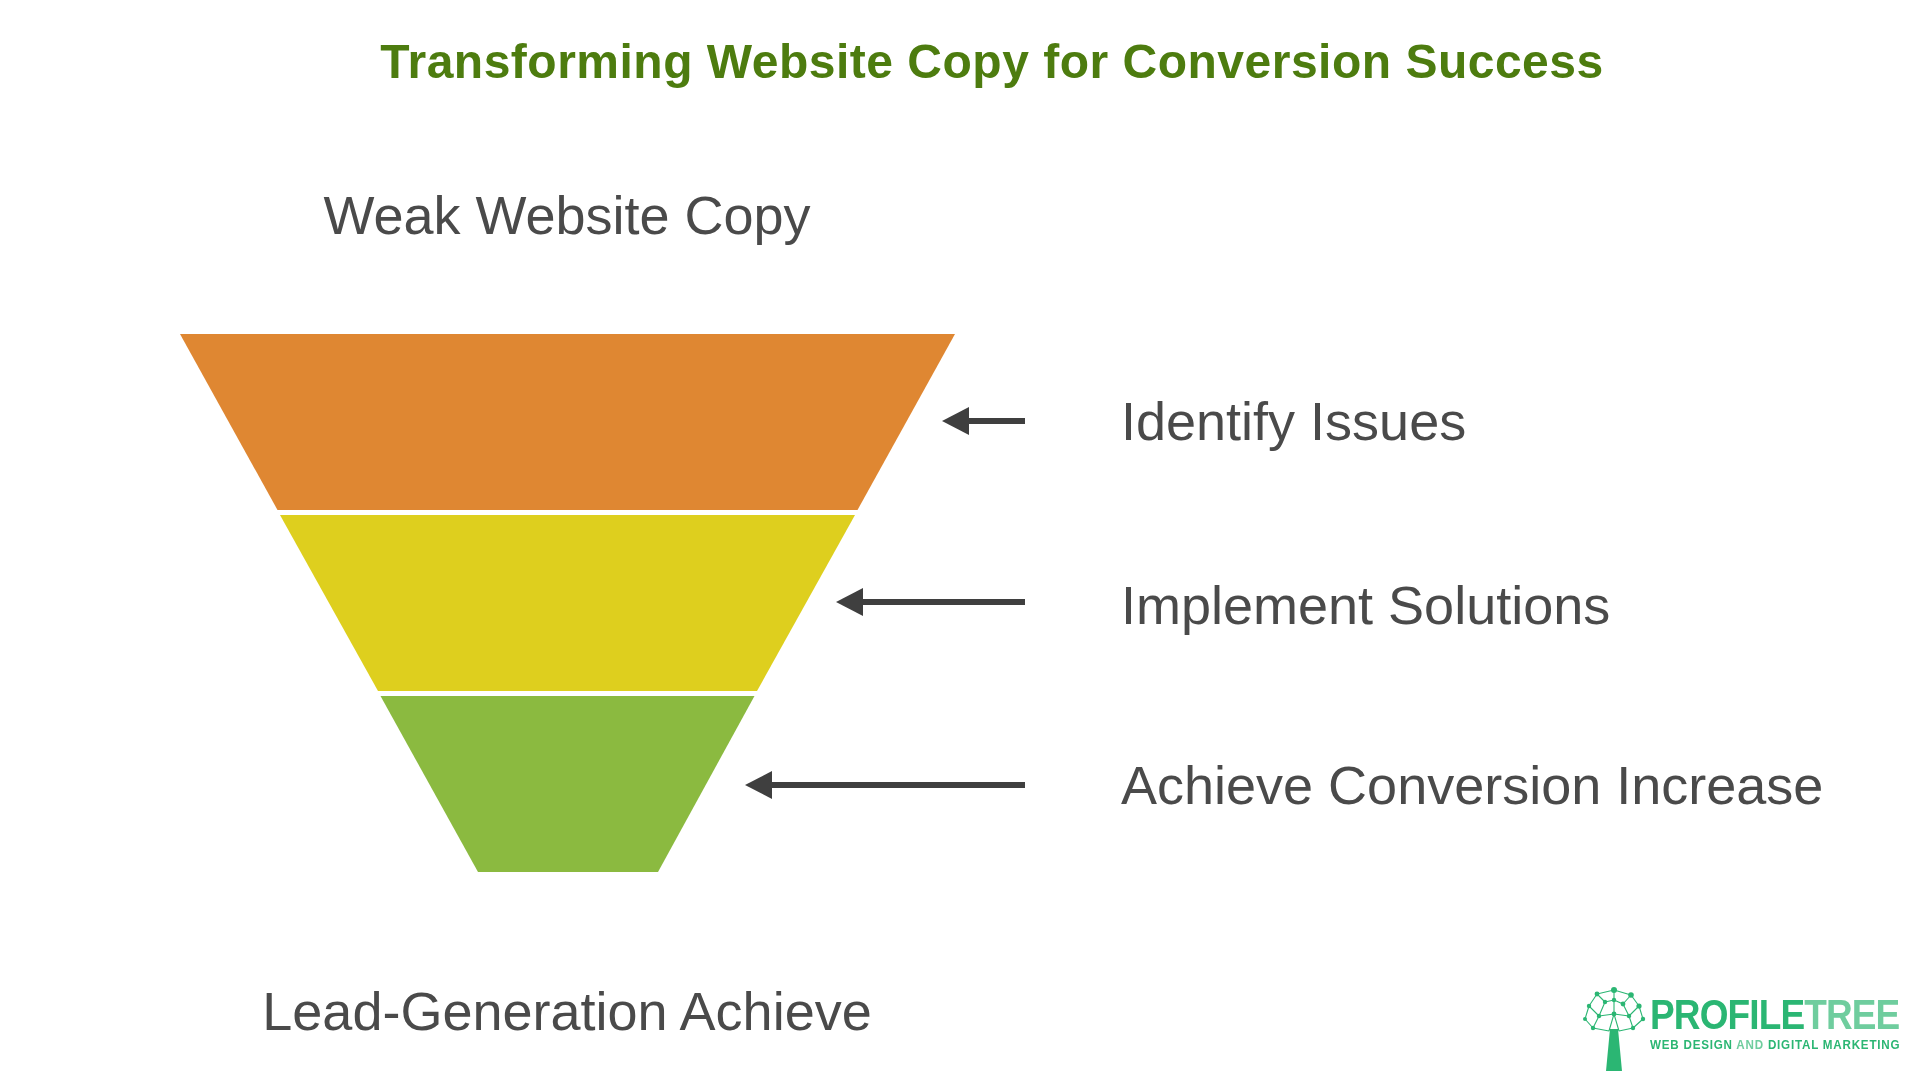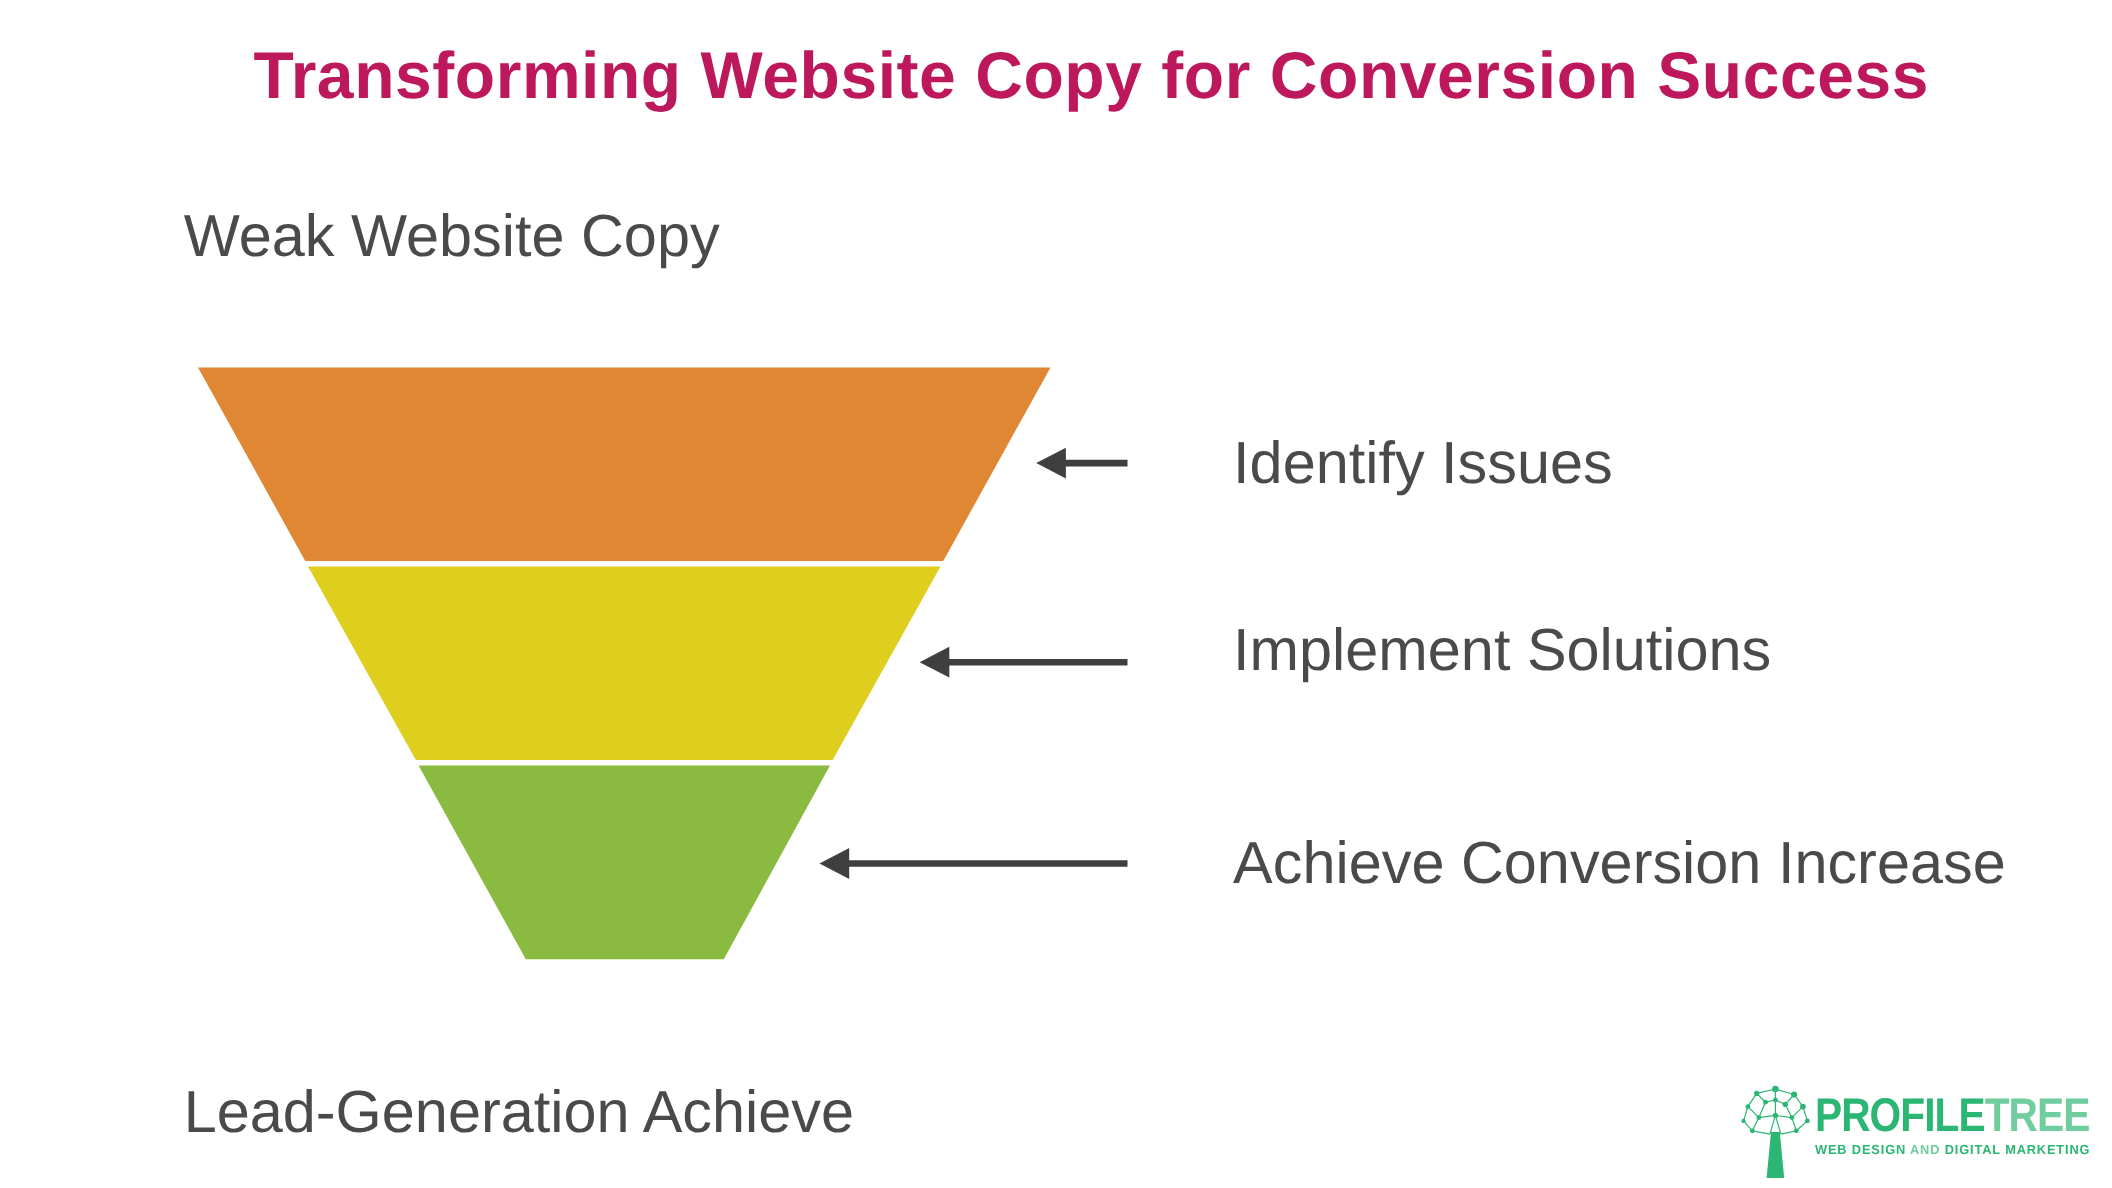--- a/index.html
+++ b/index.html
@@ -3,39 +3,39 @@
 <meta charset="utf-8">
 <style>
   * { margin: 0; padding: 0; box-sizing: border-box; }
   html, body { width: 1920px; height: 1080px; background: #ffffff; overflow: hidden; }
   body { font-family: "Liberation Sans", sans-serif; position: relative; }
 
   .abs { position: absolute; }
 
   .page-title {
     top: 34px; left: 992px; transform: translateX(-50%);
-    font-size: 60px; font-weight: 700; color: #be185d;
+    font-size: 48px; font-weight: 700; color: #4d7c0f;
     white-space: nowrap; letter-spacing: 0.5px;
   }
 
   .funnel-top-label, .funnel-bottom-label {
-    left: 167px; width: 800px; 
+    left: 167px; width: 800px; text-align: center;
     font-size: 54px; font-weight: 400; color: #4A4A4A; white-space: nowrap;
   }
   .funnel-top-label { top: 184px; }
   .funnel-bottom-label { top: 980px; }
 
   #diagram-svg { top: 0; left: 0; width: 1920px; height: 1080px; }
 
   .side-label {
     left: 1087px; font-size: 54px; font-weight: 400; color: #4A4A4A;
     line-height: 62px; white-space: nowrap; margin-left: 34px;
   }
   .side-label.l1 { top: 390px; }
-  .side-label.l2 { top: 560px; }
+  .side-label.l2 { top: 574px; }
   .side-label.l3 { top: 754px; }
 
   .logo { left: 1583px; top: 985px; width: 330px; height: 90px; }
   .logo-icon { position: absolute; left: 0; top: 0; }
   .logo-text { position: absolute; left: 67px; top: 8px; }
   .brand-line {
     font-size: 43px; font-weight: 700; line-height: 42px;
     letter-spacing: -1px; transform: scaleX(0.86); transform-origin: left top;
     white-space: nowrap;
   }

